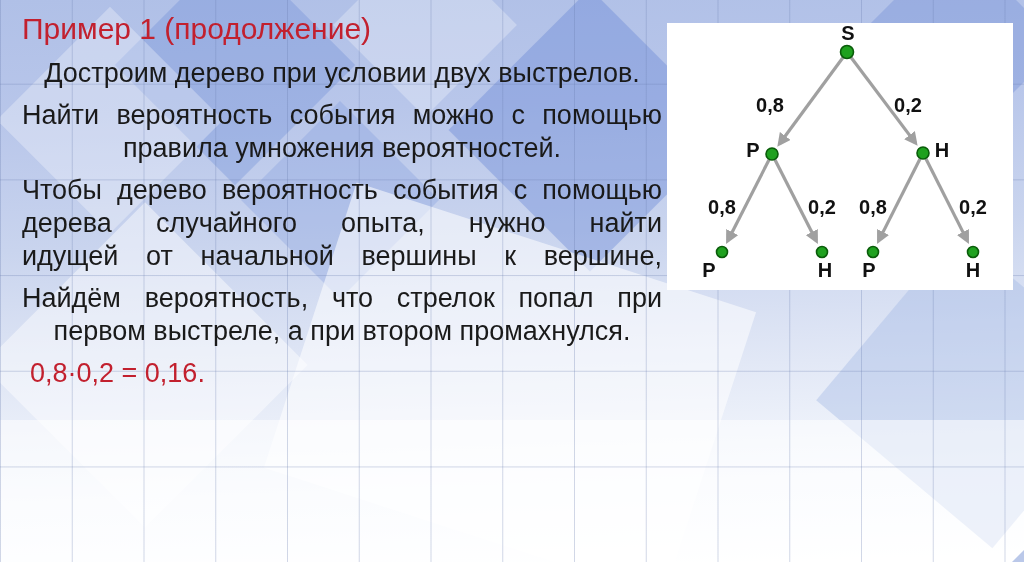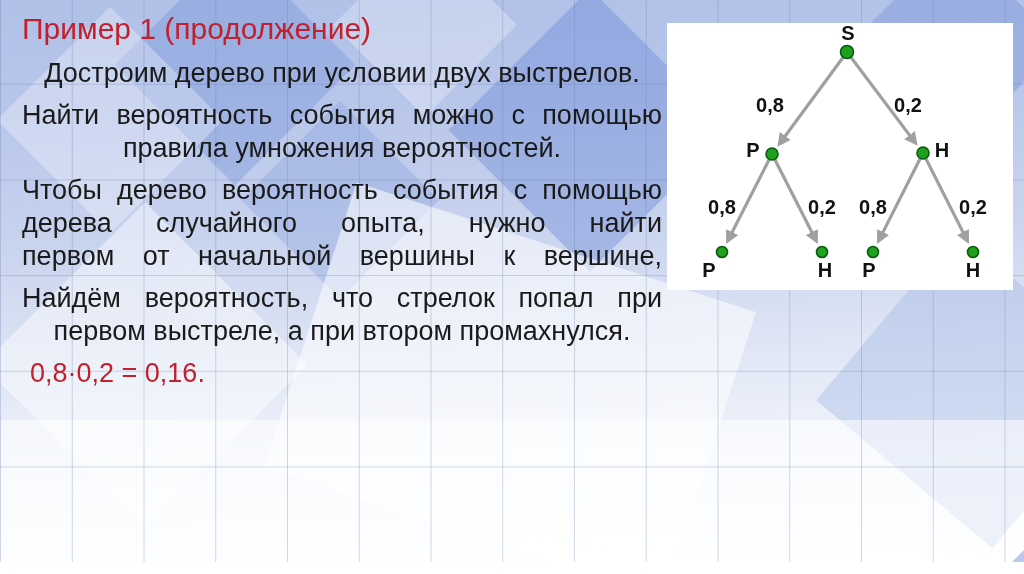--- a/index.html
+++ b/index.html
@@ -82,21 +82,21 @@
     </p>
 
     <p class="para">
       <span class="line jl">Найти вероятность события можно с помощью</span>
       <span class="line ll">правила умножения вероятностей.</span>
     </p>
 
     <p class="para">
       <span class="line jl">Чтобы дерево вероятность события с помощью</span>
       <span class="line jl">дерева случайного опыта, нужно найти</span>
-      <span class="line jl">первом от начальной вершины к вершине,</span>
+      <span class="line jl">идущей от начальной вершины к вершине,</span>
     </p>
 
     <p class="para">
       <span class="line jl">Найдём вероятность, что стрелок попал при</span>
       <span class="line ll">первом выстреле, а при втором промахнулся.</span>
     </p>
 
     <p class="formula">0,8·0,2 = 0,16.</p>
   </div>
 

